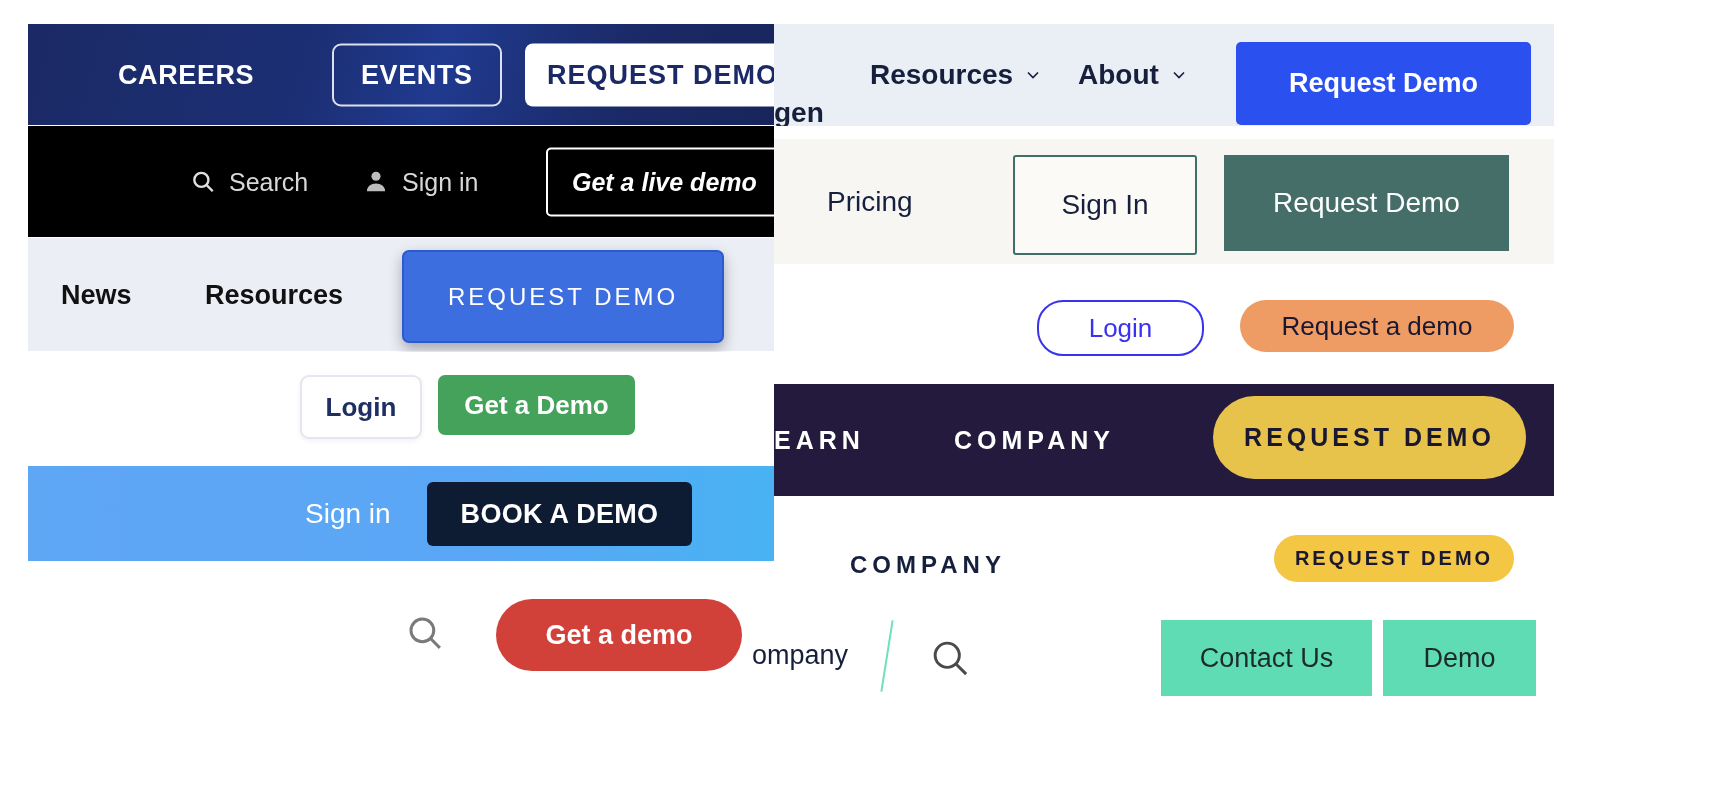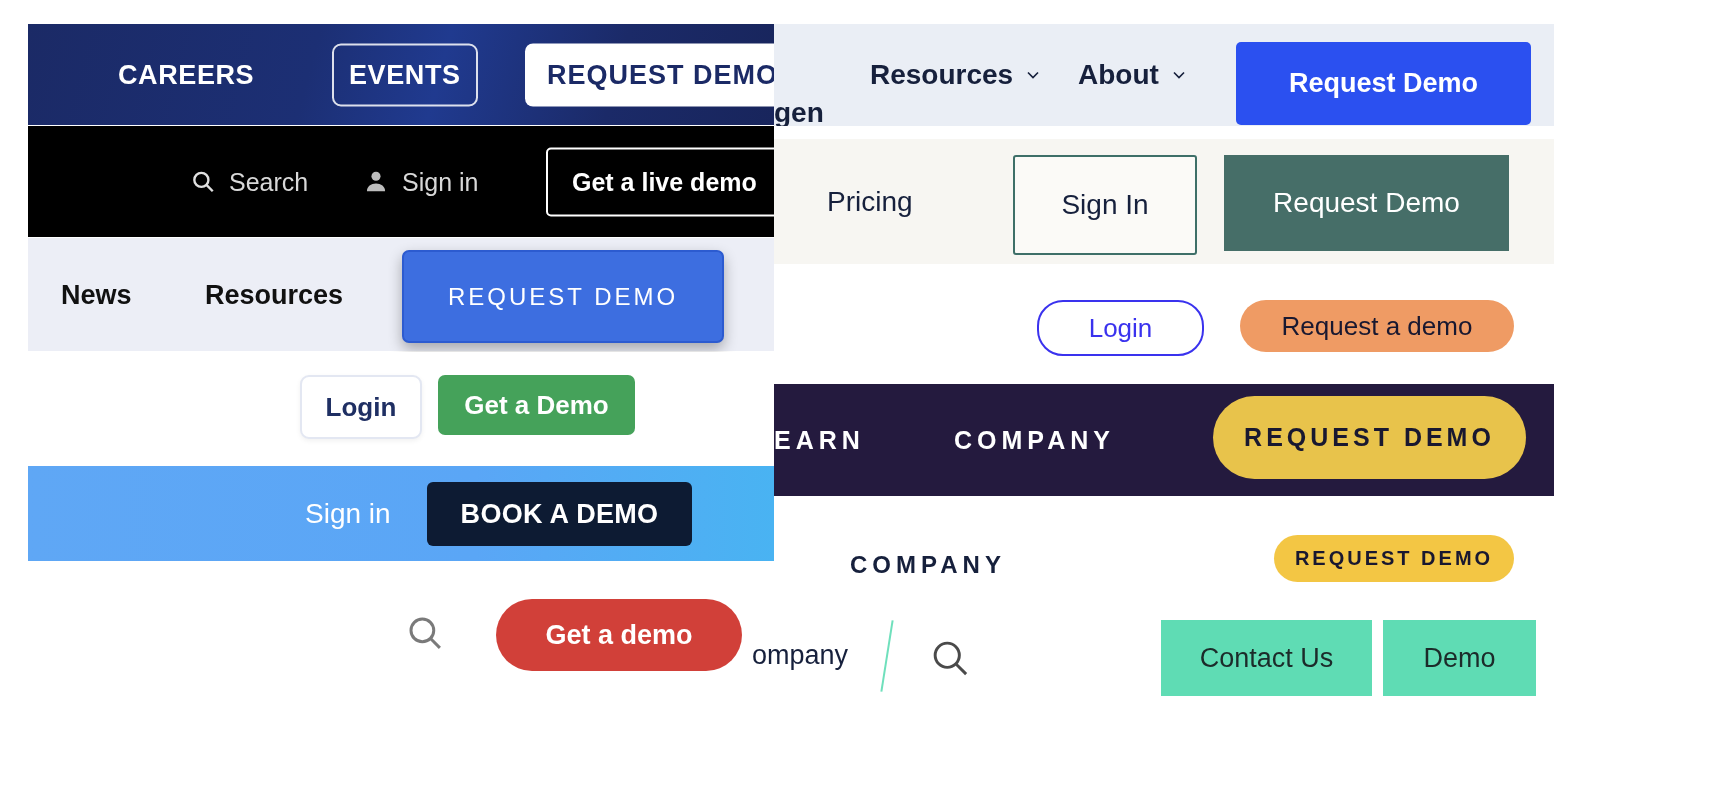--- a/index.html
+++ b/index.html
@@ -8,33 +8,33 @@
   .stage{position:absolute;left:0;top:0;width:1720px;height:792px;background:#fff;}
   .panel{position:absolute;box-sizing:border-box;overflow:hidden;}
 
   
   
   #p-navy{left:28px;top:24px;width:746px;height:101px;
     background:linear-gradient(105deg,#1b2a66 0%,#1c2f74 38%,#203a8f 55%,#1b2a68 78%,#18255c 100%);}
   #p-navy .lbl{color:#fff;font-weight:700;letter-spacing:.6px;font-size:27px;}
   #p-navy .careers{position:absolute;left:90px;top:50%;transform:translateY(-50%);}
   #p-navy .eventsbtn{position:absolute;left:304px;top:50%;transform:translateY(-50%);
-    border:2px solid rgba(255,255,255,.85);border-radius:9px;padding:14px 15px;}
+    border:2px solid rgba(255,255,255,.85);border-radius:9px;padding:14px 27px;}
   #p-navy .reqwhite{position:absolute;left:497px;top:50%;transform:translateY(-50%);
     background:#fff;border-radius:8px;padding:16px 22px;color:#1b2a66;font-weight:700;
     font-size:27px;letter-spacing:1px;white-space:nowrap;}
 
   
   #p-black{left:28px;top:126px;width:746px;height:111px;background:#000;}
   #p-black .item{position:absolute;top:50%;transform:translateY(-50%);display:flex;align-items:center;gap:13px;}
   #p-black .txt{color:#d8d8d8;font-size:25px;}
   #p-black .searchwrap{left:162px;}
   #p-black .signwrap{left:335px;}
   #p-black .lbtn{position:absolute;left:518px;top:50%;transform:translateY(-50%);
-    border:2px solid #fff;border-radius:5px;padding:18px 24px;color:#fff;font-weight:700;font-size:25px;white-space:nowrap;}
+    border:2px solid #fff;border-radius:5px;padding:18px 24px;color:#fff;font-weight:700;font-size:25px;white-space:nowrap;font-style:italic;}
 
   
   #p-lav{left:28px;top:238px;width:746px;height:113px;background:#eceef6;}
   #p-lav .nav{position:absolute;top:50%;transform:translateY(-50%);font-size:27px;font-weight:700;color:#111;}
   #p-lav .n1{left:33px;}
   #p-lav .n2{left:177px;}
   #blue-cta{position:absolute;left:402px;top:250px;width:318px;height:89px;background:#3d6ee0;
     border:2px solid #2c5bd0;border-radius:7px;display:flex;align-items:center;justify-content:center;
     color:#fff;font-size:24px;letter-spacing:3px;box-shadow:0 6px 14px rgba(0,0,0,.30);}
 

